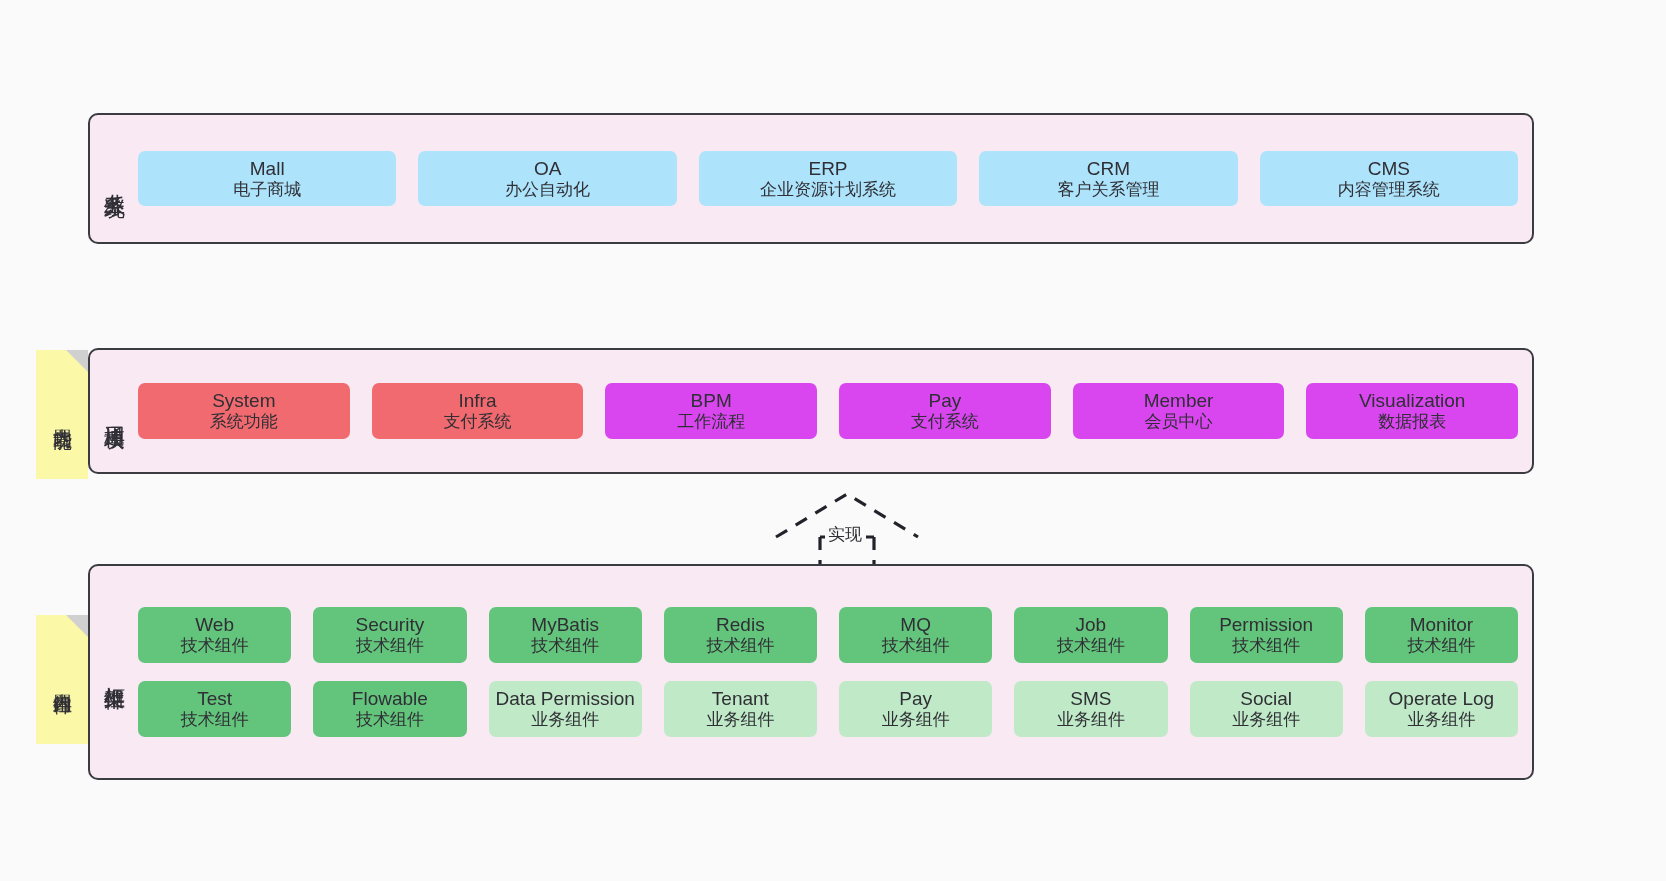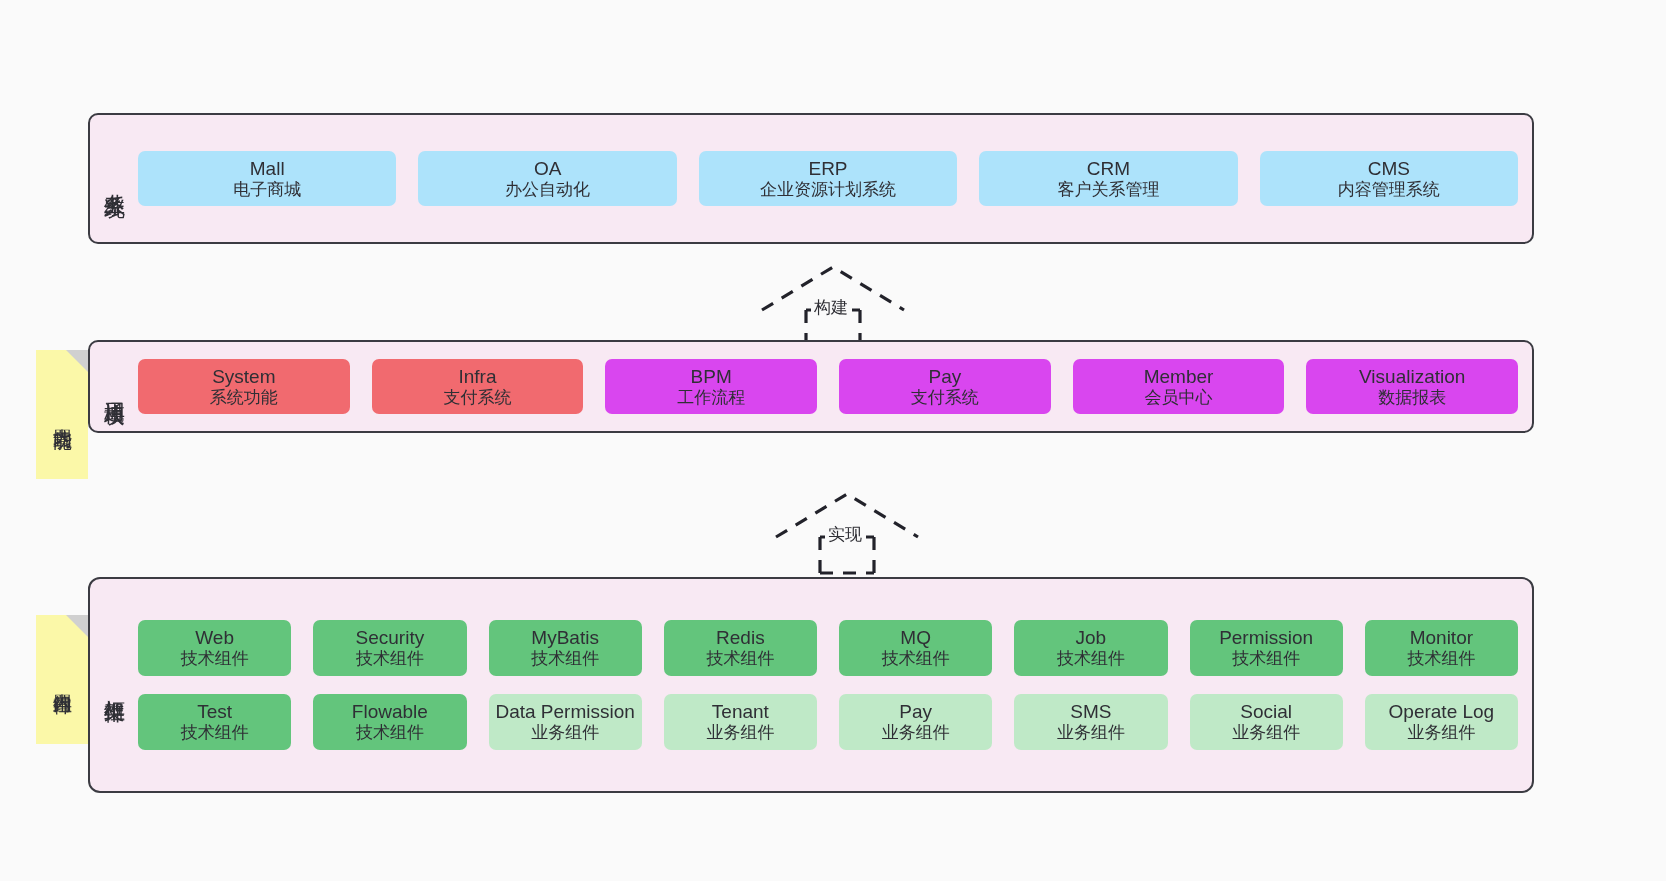--- a/index.html
+++ b/index.html
@@ -162,34 +162,27 @@
           <span class="t-cn">客户关系管理</span>
         </div>
         <div class="card c-blue">
           <span class="t-en">CMS</span>
           <span class="t-cn">内容管理系统</span>
         </div>
       </div>
     </div>
   </div>
 
-  <div class="arrow" style="left:758px; top:262px; width:150px; height:86px;">
-    <svg width="150" height="86" viewBox="0 0 150 86">
-      <path d="M 4 48 L 75 5 L 146 48" fill="none" stroke="#22222a" stroke-width="3.2" stroke-dasharray="13 10" stroke-linecap="butt"></path>
-      <path d="M 48 48 L 48 84 M 102 48 L 102 84 M 48 48 L 102 48 M 48 84 L 102 84" fill="none" stroke="#22222a" stroke-width="3.2" stroke-dasharray="13 10" stroke-linecap="butt"></path>
-    </svg>
-    <span class="arrow-label" style="left:53px; top:34px;">构建</span>
-  </div>
 
   <div class="note" style="left:36px; top:350px; width:52px; height:129px;">
     <span class="note-text">内置功能</span>
     <span class="note-fold"></span>
   </div>
 
-  <div class="layer" style="left:88px; top:340px; width:1446px; height:93px;align-items:center;">
+  <div class="layer" style="left:88px; top:348px; width:1446px; height:126px;align-items:center;">
     <div class="layer-label">通用模块</div>
     <div class="layer-body">
       <div class="row">
         <div class="card c-red">
           <span class="t-en">System</span>
           <span class="t-cn">系统功能</span>
         </div>
         <div class="card c-red">
           <span class="t-en">Infra</span>
           <span class="t-cn">支付系统</span>
@@ -220,21 +213,21 @@
       <path d="M 48 48 L 48 84 M 102 48 L 102 84 M 48 48 L 102 48 M 48 84 L 102 84" fill="none" stroke="#22222a" stroke-width="3.2" stroke-dasharray="13 10" stroke-linecap="butt"></path>
     </svg>
     <span class="arrow-label" style="left:53px; top:34px;">实现</span>
   </div>
 
   <div class="note" style="left:36px; top:615px; width:52px; height:129px;">
     <span class="note-text">内置组件</span>
     <span class="note-fold"></span>
   </div>
 
-  <div class="layer" style="left:88px; top:577px; width:1446px; height:216px;border-radius:12px;">
+  <div class="layer" style="left:88px; top:564px; width:1446px; height:216px;">
     <div class="layer-label">框架组件</div>
     <div class="layer-body">
 
       <div class="row">
         <div class="card c-green">
           <span class="t-en">Web</span>
           <span class="t-cn">技术组件</span>
         </div>
         <div class="card c-green">
           <span class="t-en">Security</span>

